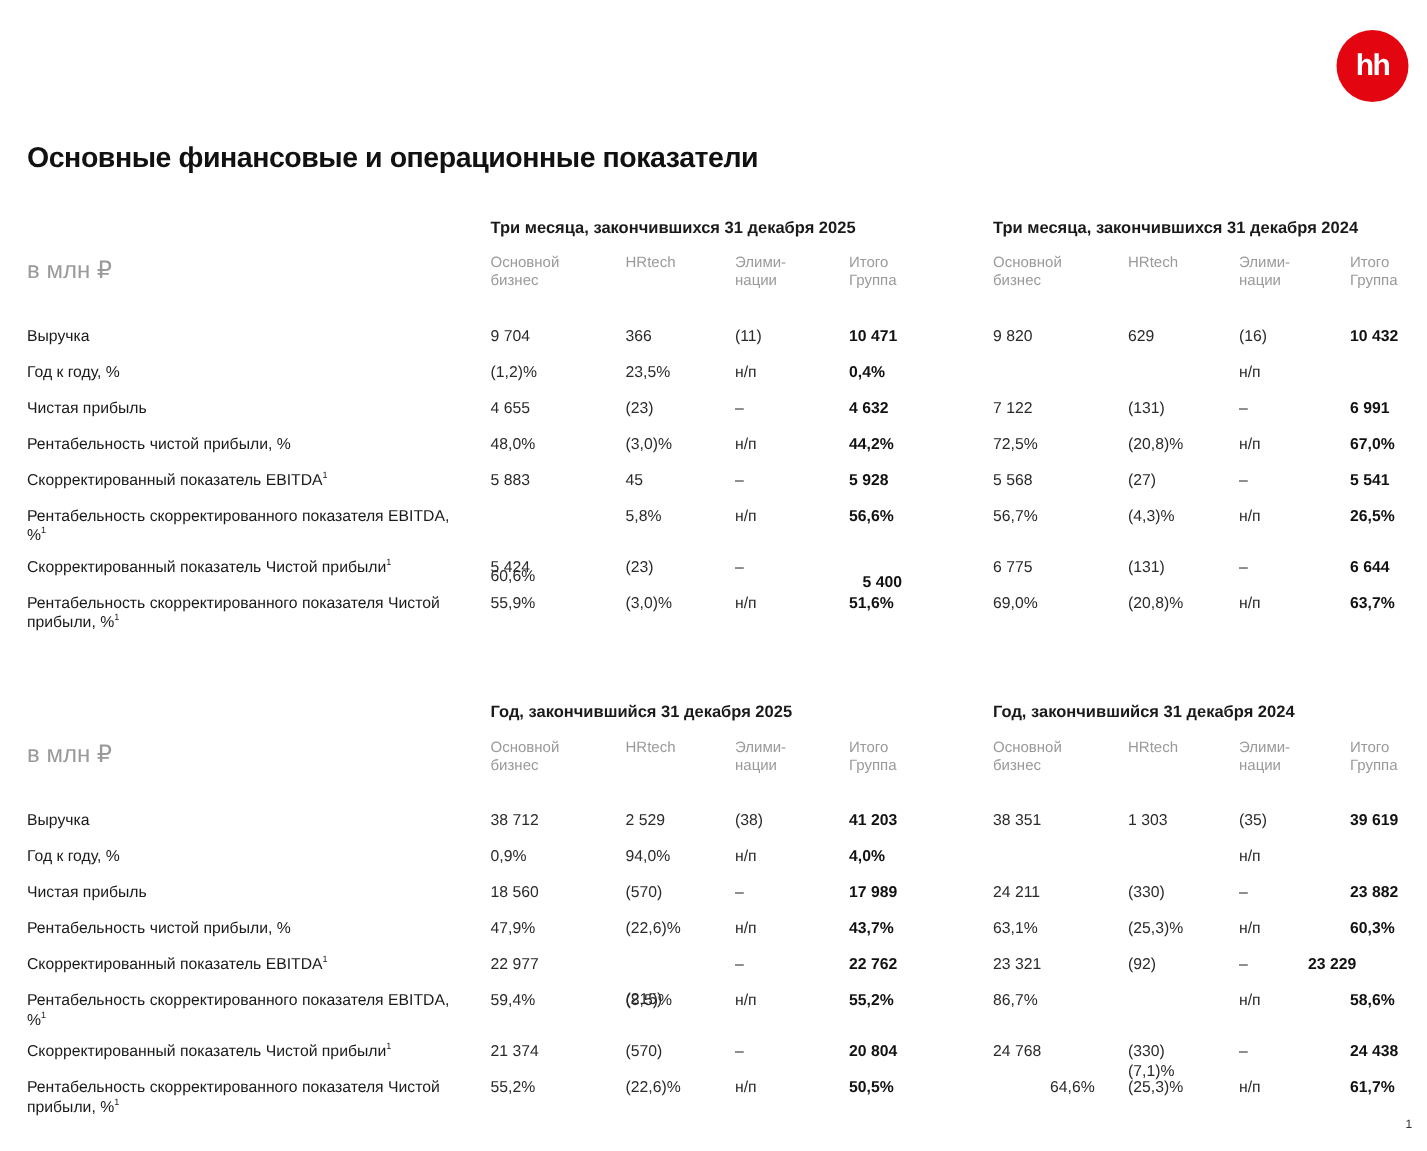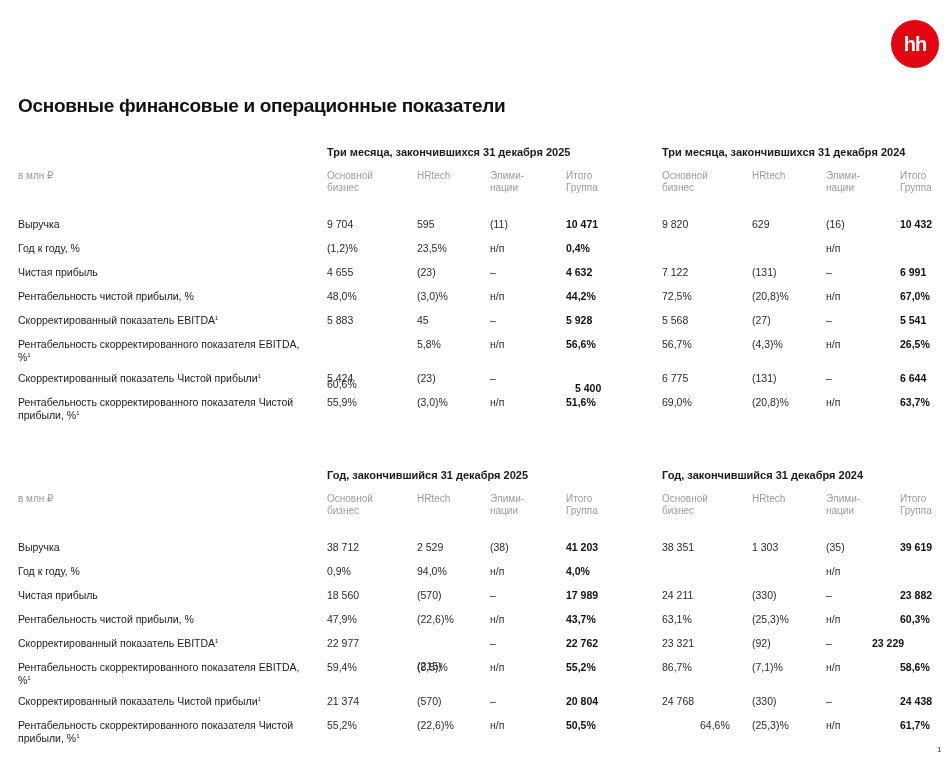--- a/index.html
+++ b/index.html
@@ -16,21 +16,21 @@
   }
   .title {
     position: absolute; left: 18px; top: 95px; margin: 0;
     font-size: 19px; font-weight: bold; letter-spacing: -0.3px; color: #111;
   }
   .section { position: absolute; left: 0; width: 951px; }
   .period-title {
     position: absolute; font-size: 11px; font-weight: bold; color: #1a1a1a; white-space: nowrap;
   }
   .unit {
-    position: absolute; left: 18px; font-size: 10px; color: #9a9a9a;
+    position: absolute; left: 18px; font-size: 16px; color: #9a9a9a;
   }
   .colhead {
     position: absolute; font-size: 10px; color: #9a9a9a; line-height: 12px; white-space: pre-line;
   }
   .row { position: absolute; left: 0; width: 951px; }
   .row .label {
     position: absolute; left: 18px; width: 290px; font-size: 10.5px; line-height: 13px; color: #1a1a1a;
   }
   .row .cell {
     position: absolute; font-size: 10.5px; line-height: 13px; color: #2a2a2a; white-space: nowrap;
@@ -62,21 +62,21 @@
       <div class="colhead" style="left: 662px; top: 30px;">Основной
 бизнес</div>
       <div class="colhead" style="left: 752px; top: 30px;">HRtech</div>
       <div class="colhead" style="left: 826px; top: 30px;">Элими-
 нации</div>
       <div class="colhead" style="left: 900px; top: 30px;">Итого
 Группа</div>
       <div class="row" style="top: 78px;">
         <div class="label"><span>Выручка</span></div>
         <div class="cell" style="left: 327px;">9 704</div>
-        <div class="cell" style="left: 417px;">595</div>
+        <div class="cell" style="left: 417px;">366</div>
         <div class="cell" style="left: 490px;">(11)</div>
         <div class="cell total" style="left: 566px;">10 471</div>
         <div class="cell" style="left: 662px;">9 820</div>
         <div class="cell" style="left: 752px;">629</div>
         <div class="cell" style="left: 826px;">(16)</div>
         <div class="cell total" style="left: 900px;">10 432</div>
       </div>
       <div class="row" style="top: 102px;">
         <div class="label"><span>Год к году, %</span></div>
         <div class="cell" style="left: 327px;">(1,2)%</div>
@@ -228,21 +228,21 @@
         <div class="cell" style="left: 826px;">–</div>
         <div class="cell total" style="left: 872px;">23 229</div>
       </div>
       <div class="row" style="top: 198px;">
         <div class="label"><span>Рентабельность скорректированного показателя EBITDA, %</span><sup>1</sup></div>
         <div class="cell" style="left: 327px;">59,4%</div>
         <div class="cell" style="left: 417px;">(8,5)%</div>
         <div class="cell" style="left: 490px;">н/п</div>
         <div class="cell total" style="left: 566px;">55,2%</div>
         <div class="cell" style="left: 662px;">86,7%</div>
-        <div class="cell" style="left: 752px;">(7,1)%</div>
+        <div class="cell" style="left: 752px; margin-top: 47px;">(7,1)%</div>
         <div class="cell" style="left: 826px;">н/п</div>
         <div class="cell total" style="left: 900px;">58,6%</div>
       </div>
       <div class="row" style="top: 232px;">
         <div class="label"><span>Скорректированный показатель Чистой прибыли</span><sup>1</sup></div>
         <div class="cell" style="left: 327px;">21 374</div>
         <div class="cell" style="left: 417px;">(570)</div>
         <div class="cell" style="left: 490px;">–</div>
         <div class="cell total" style="left: 566px;">20 804</div>
         <div class="cell" style="left: 662px;">24 768</div>

